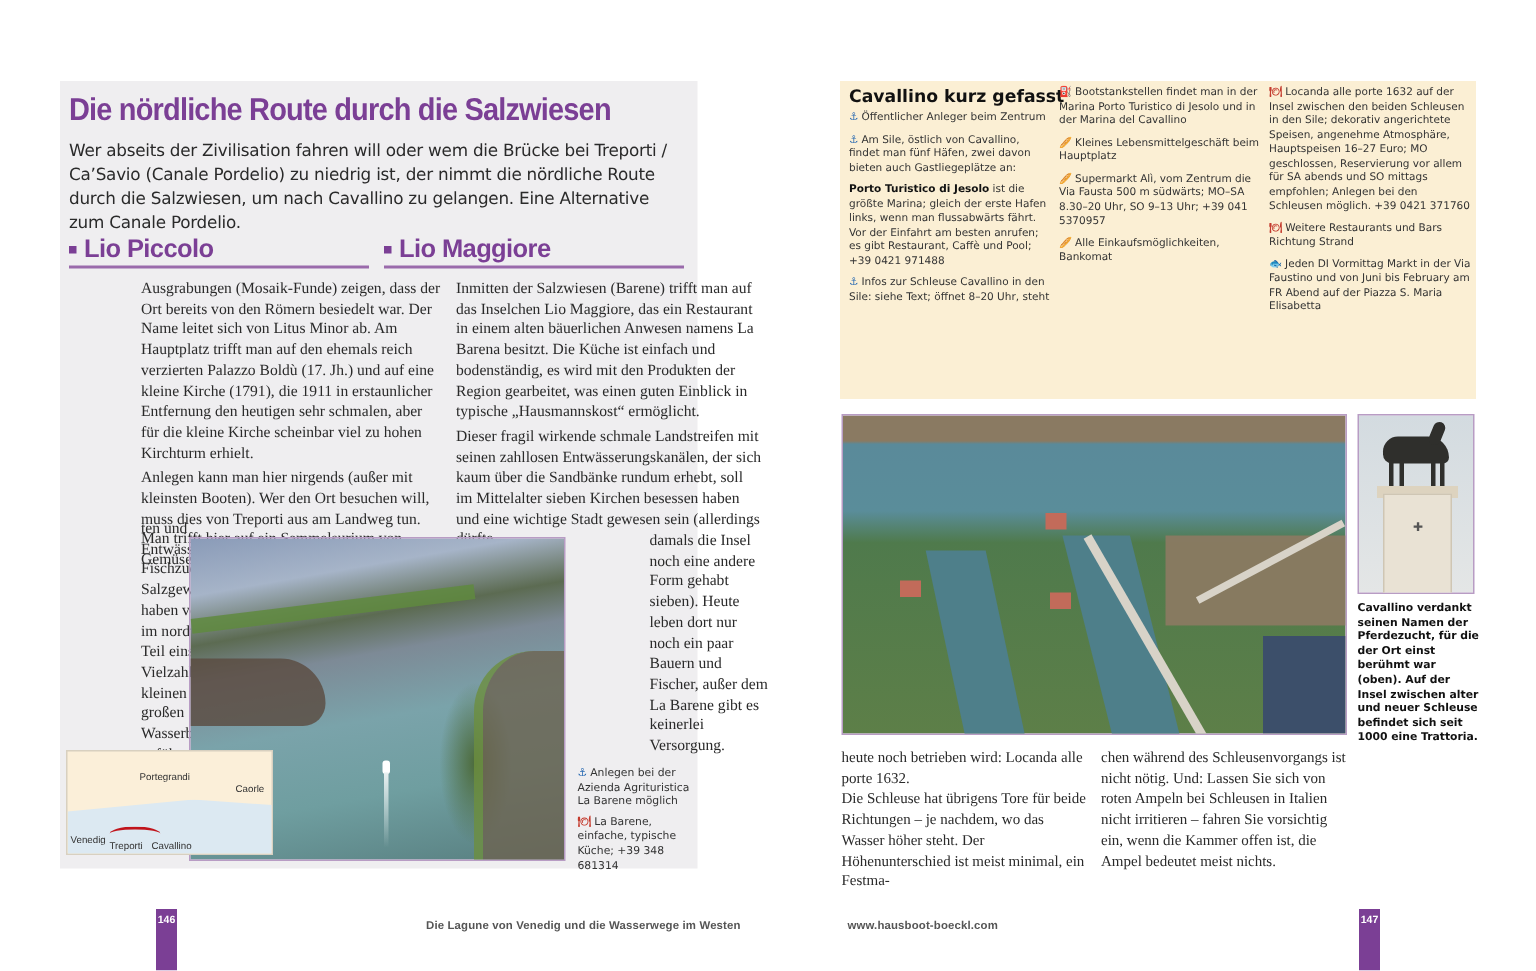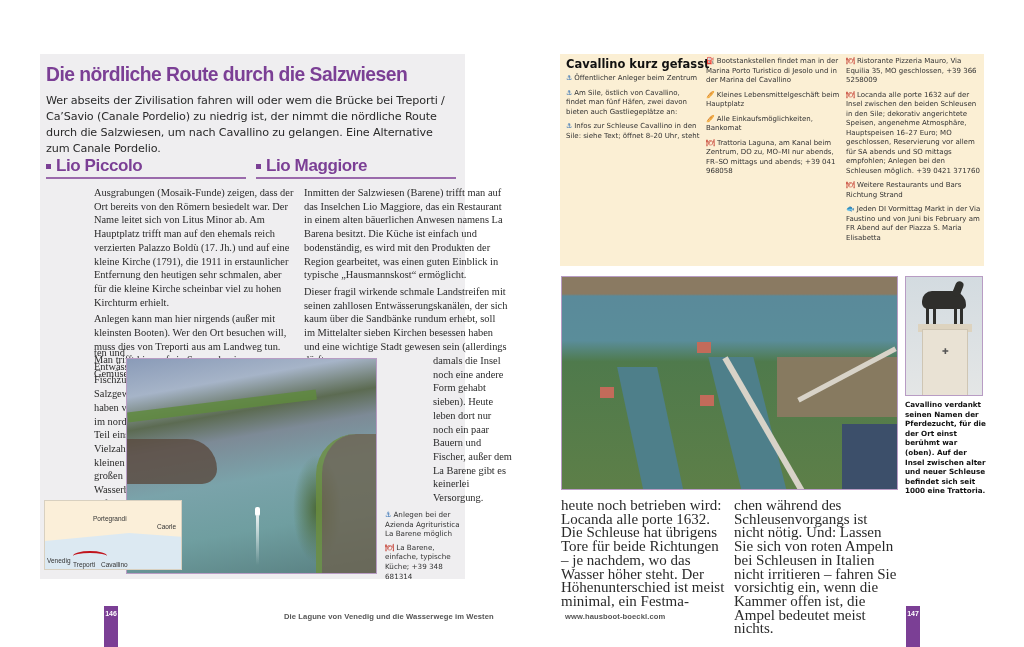--- a/index.html
+++ b/index.html
@@ -79,21 +79,21 @@
     background: linear-gradient(180deg, #d3dbe0 0%, #e4e6e6 100%); }
   .photo-horse .pedestal { position:absolute; left:16px; top:52px; width:46px; height:68px; background:#e9e2d4; border:1px solid #cfc6b4; }
   .photo-horse .cap { position:absolute; left:12px; top:47px; width:54px; height:8px; background:#ddd3bf; }
   .photo-horse .horse { position:absolute; left:16px; top:14px; width:44px; height:18px; background:#2f2f2c; border-radius: 10px 14px 4px 6px; }
   .photo-horse .leg { position:absolute; top:30px; width:3px; height:17px; background:#2f2f2c; }
   .photo-horse .neck { position:absolute; left:48px; top:4px; width:8px; height:16px; background:#2f2f2c; transform: rotate(22deg); border-radius: 4px; }
   .photo-horse .cross { position:absolute; left:36px; top:70px; font-size:8px; color:#555; }
 
   .caption { position: absolute; left: 905px; top: 400px; width: 82px; font-family: "DejaVu Sans", sans-serif; font-weight: bold; font-size: 7.2px; line-height: 9.6px; color: #111; }
 
-  .rb-col { position: absolute; top: 499px; width: 165px; font-family: "Liberation Serif", serif; font-size: 15px; line-height: 13.7px; color: #2a2a2a; }
+  .rb-col { position: absolute; top: 499px; width: 165px; font-family: "Liberation Serif", serif; font-size: 10px; line-height: 13.7px; color: #2a2a2a; }
   .rb-col1 { left: 561px; }
   .rb-col2 { left: 734px; }
 
   .folio { position: absolute; top: 606px; width: 14px; height: 41px; background: #7b3f95; color: #fff; font-family: "Liberation Sans", sans-serif; font-weight: bold; font-size: 7px; text-align: center; padding-top: 4px; }
   .folio-l { left: 104px; }
   .folio-r { left: 906px; }
   .running { position: absolute; top: 612px; font-family: "Liberation Sans", sans-serif; font-weight: bold; font-size: 7.6px; color: #555; letter-spacing: 0.1px; }
   .running-l { left: 284px; }
   .running-r { left: 565px; }
 </style>
@@ -147,32 +147,32 @@
 <div class="folio folio-l">146</div>
 <div class="running running-l">Die Lagune von Venedig und die Wasserwege im Westen</div>
 
 <div class="page page-right"></div>
 <div class="kurz-box"></div>
 <h3 class="kurz-title">Cavallino kurz gefasst</h3>
 
 <div class="kcol kcol1">
   <p><span class="ic ic-anchor">⚓</span><span>Öffentlicher Anleger beim Zentrum</span></p>
   <p><span class="ic ic-anchor">⚓</span><span>Am Sile, östlich von Cavallino, findet man fünf Häfen, zwei davon bieten auch Gastliegeplätze an:</span></p>
+  <p><b>Porto Turistico di Jesolo</b><span> ist die größte Marina; gleich der erste Hafen links, wenn man flussabwärts fährt. Vor der Einfahrt am besten anrufen; es gibt Restaurant, Caffè und Pool; +39 0421 971488</span></p>
   <p><span class="ic ic-anchor">⚓</span><span>Infos zur Schleuse Cavallino in den Sile: siehe Text; öffnet 8–20 Uhr, steht</span></p>
 </div>
 
 <div class="kcol kcol2">
   <p><span class="ic ic-fuel">⛽</span><span>Bootstankstellen findet man in der Marina Porto Turistico di Jesolo und in der Marina del Cavallino</span></p>
   <p><span class="ic ic-shop">🥖</span><span>Kleines Lebensmittelgeschäft beim Hauptplatz</span></p>
+  <p><span class="ic ic-shop">🥖</span><span>Supermarkt Alì, vom Zentrum die Via Fausta 500 m südwärts; MO–SA 8.30–20 Uhr, SO 9–13 Uhr; +39 041 5370957</span></p>
   <p><span class="ic ic-shop">🥖</span><span>Alle Einkaufsmöglichkeiten, Bankomat</span></p>
-  <p><span class="ic ic-rest">🍽</span><span>Trattoria Laguna, am Kanal beim Zentrum, DO zu, MO–MI nur abends, FR–SO mittags und abends; +39 041 968058</span></p>
 </div>
 
 <div class="kcol kcol3">
-  <p><span class="ic ic-rest">🍽</span><span>Ristorante Pizzeria Mauro, Via Equilia 35, MO geschlossen, +39 366 5258009</span></p>
   <p><span class="ic ic-rest">🍽</span><span>Locanda alle porte 1632 auf der Insel zwischen den beiden Schleusen in den Sile; dekorativ angerichtete Speisen, angenehme Atmosphäre, Hauptspeisen 16–27 Euro; MO geschlossen, Reservierung vor allem für SA abends und SO mittags empfohlen; Anlegen bei den Schleusen möglich. +39 0421 371760</span></p>
   <p><span class="ic ic-rest">🍽</span><span>Weitere Restaurants und Bars Richtung Strand</span></p>
   <p><span class="ic ic-market">🐟</span><span>Jeden DI Vormittag Markt in der Via Faustino und von Juni bis February am FR Abend auf der Piazza S. Maria Elisabetta</span></p>
 </div>
 
 <div class="photo photo-locks">
   <div class="reed"></div>
     <div class="pool"></div>
   <div class="canal1"></div>
     <div class="canal2"></div>

